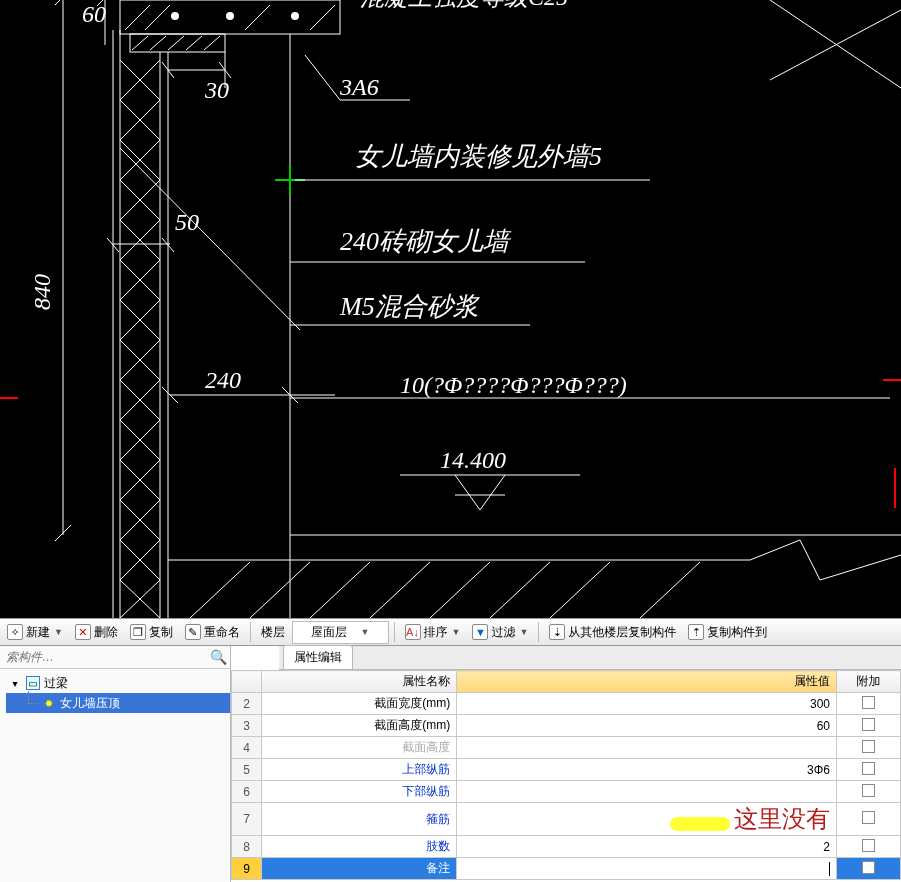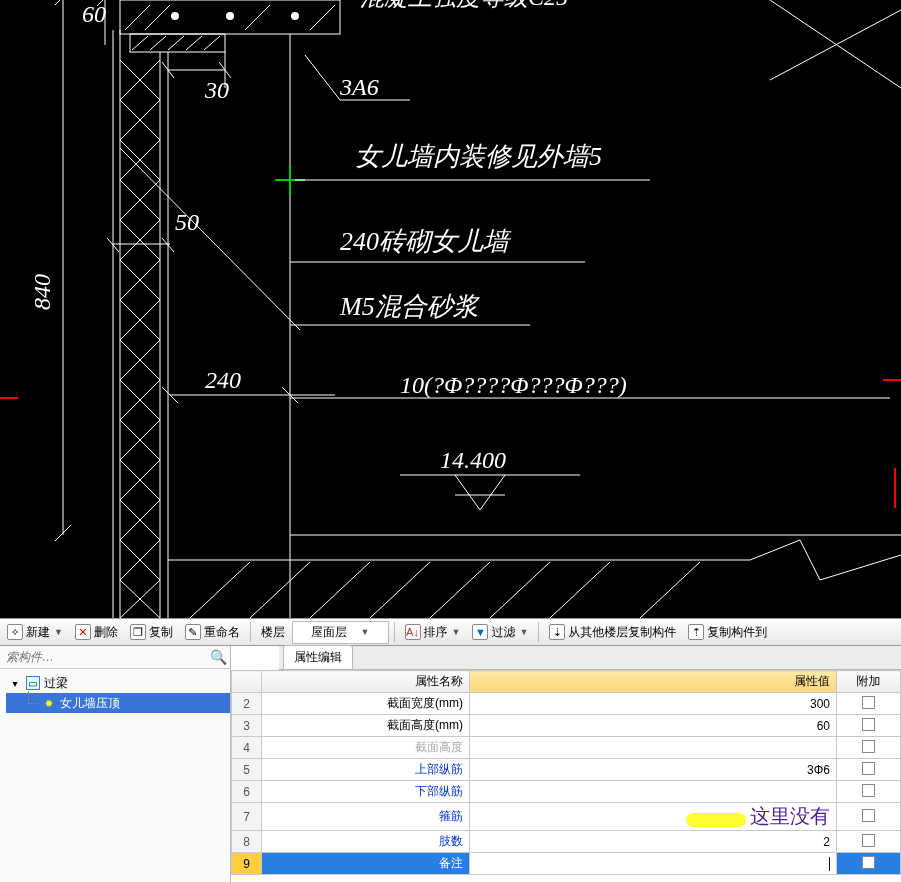--- a/index.html
+++ b/index.html
@@ -32,21 +32,21 @@
   .grid th, .grid td { border:1px solid #c8c8c8; height:22px; padding:0 6px; font-size:12px; text-align:right; vertical-align:middle; }
   .grid th { background:linear-gradient(#fcfcfc,#ececec); font-weight:normal; text-align:right; }
   .grid th.val { background:linear-gradient(#ffe9a8,#ffd77a); }
   .rownum { width:30px; text-align:center !important; background:#f4f4f4; color:#555; }
   .bluecell { color:#0033cc; }
   .greycell { color:#aaa; }
   .attcol { width:64px; text-align:center !important; }
   .chk { width:13px; height:13px; border:1px solid #888; display:inline-block; background:#fff; }
   .selrow td { background:#2a7de1; color:#fff; }
   .selrow .rownum { background:#ffcf3f; color:#000; }
-  .anno-text { color:#4c1d95; font-size:20px; font-weight:normal; }
+  .anno-text { color:#b91c1c; font-size:24px; font-weight:normal; }
   .anno-yellow { display:inline-block; width:60px; height:14px; background:#ffff33; border-radius:7px; margin-right:4px; vertical-align:middle; }
   .cursor-caret { display:inline-block; width:1px; height:14px; background:#000; vertical-align:middle; }
 </style>
 </head>
 <body>
 
 <div class="cad-viewport">
   <svg viewBox="0 0 901 618">
 
     <line x1="0" y1="398" x2="18" y2="398" stroke="red" stroke-width="2"></line>

